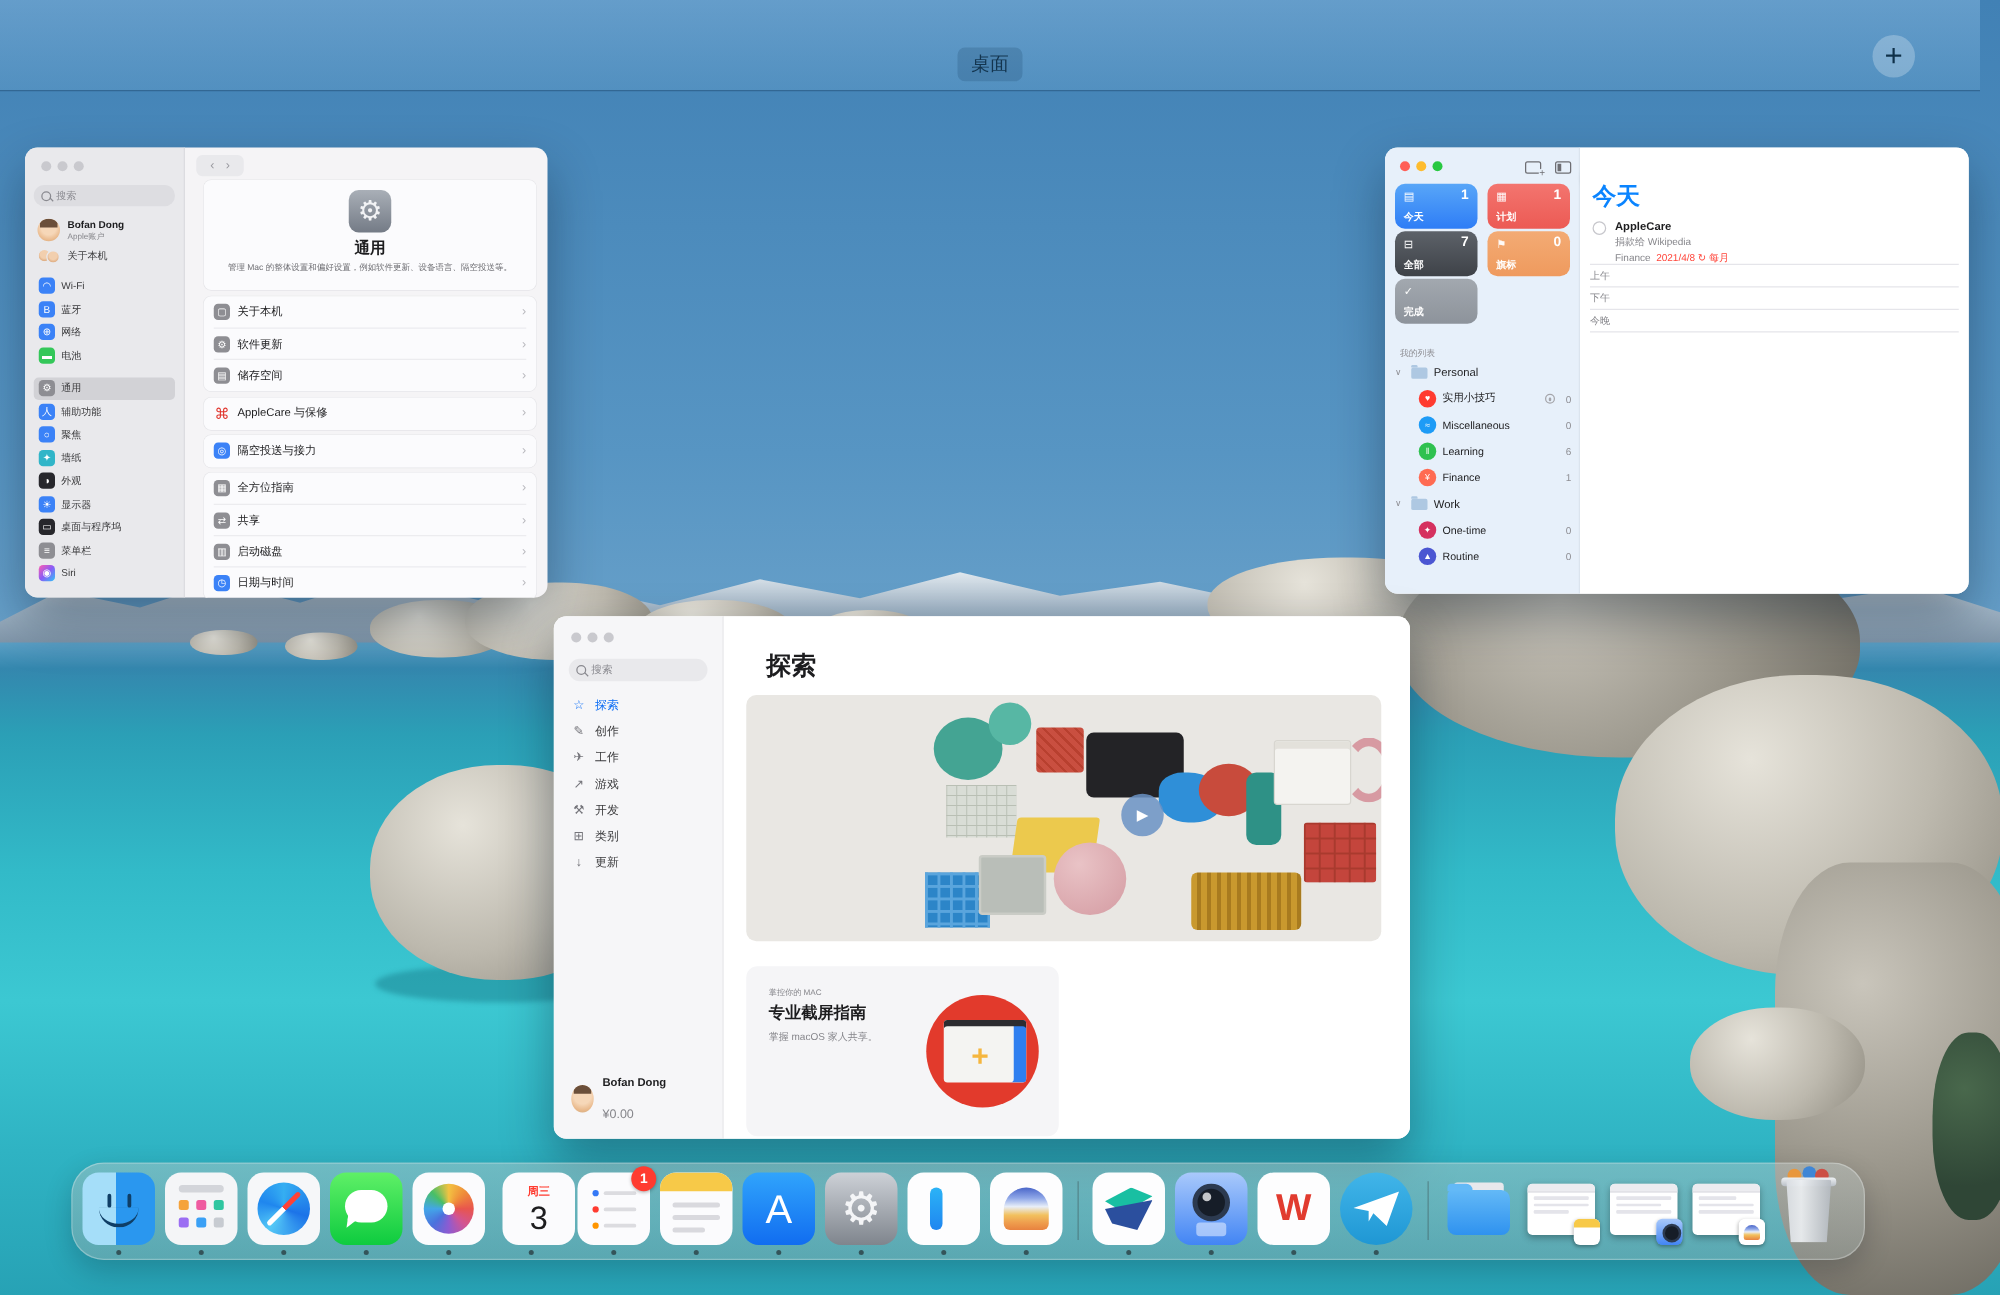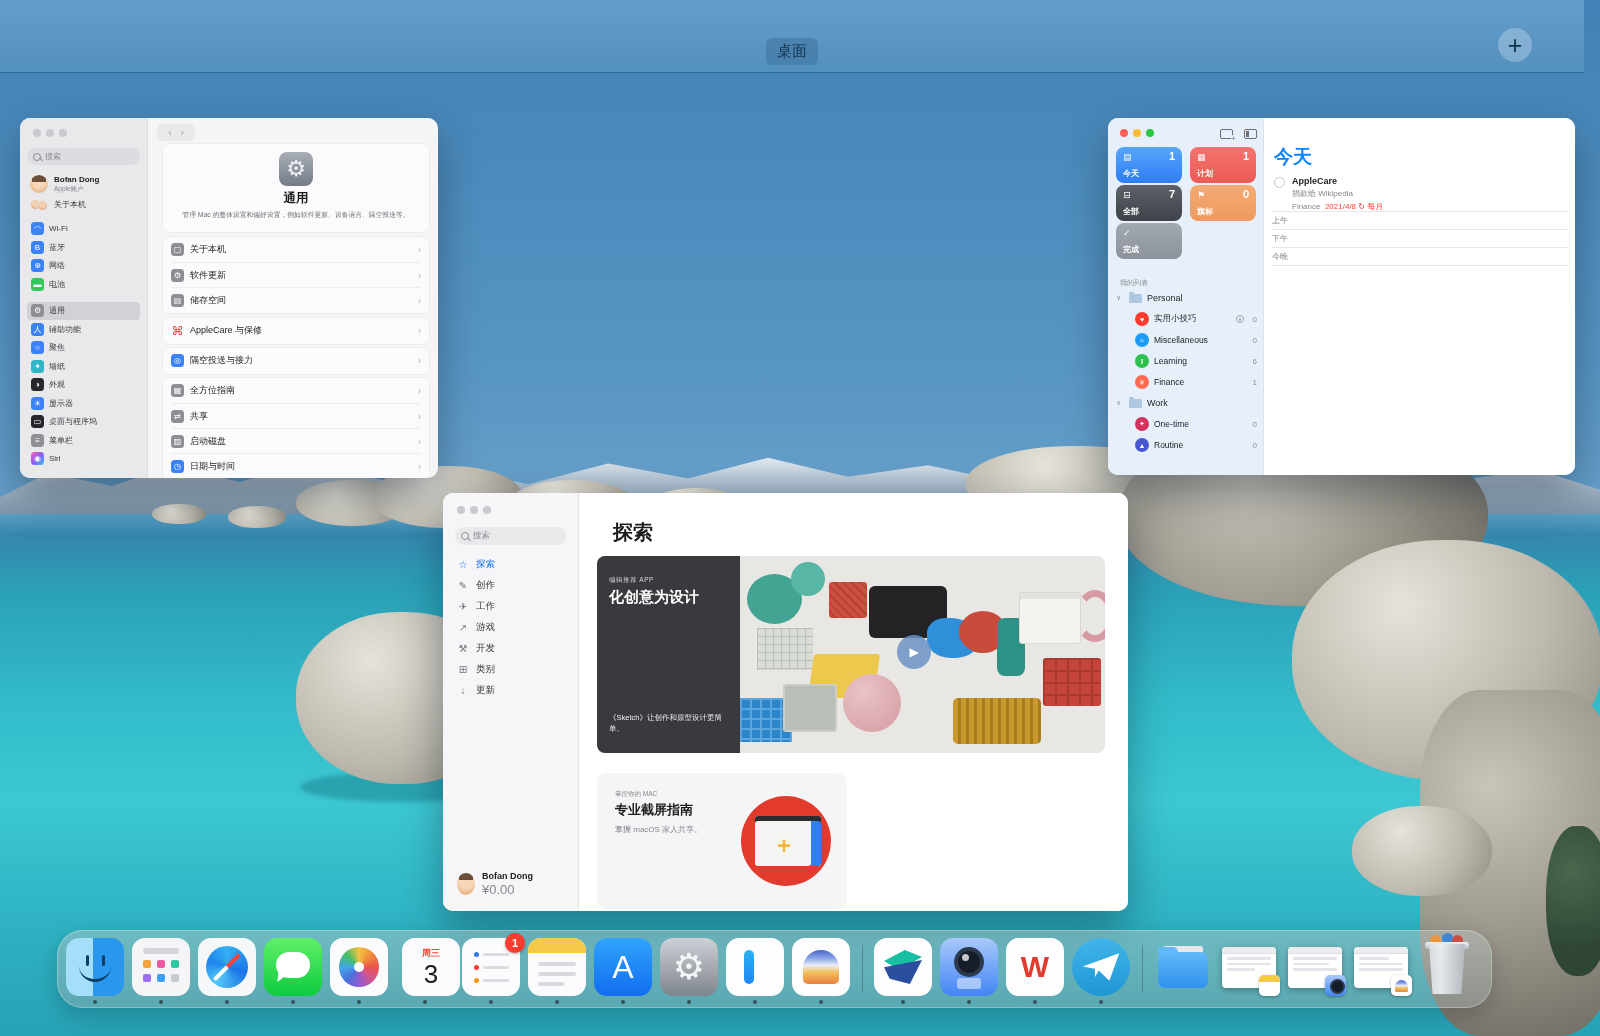--- a/index.html
+++ b/index.html
@@ -101,21 +101,21 @@
 
 #appstore{left:443px;top:493px;width:685px;height:418px;background:#fff}
 .as-side{position:absolute;left:0;top:0;bottom:0;width:136px;background:#f6f6f8;border-right:1px solid #e5e5e8;padding:0 10px}
 .as-search{position:absolute;left:12px;top:34px;right:12px;height:18px;border-radius:9px;background:#e9e9ec;color:#8a8a90;font-size:8.5px;display:flex;align-items:center;gap:4px;padding:0 6px}
 .as-item{position:absolute;left:8px;right:8px;height:17px;display:flex;align-items:center;gap:7px;font-size:9.5px;color:#3a3a3c;padding:0 6px;border-radius:4px}
 .as-item .aic{width:12px;color:#75757b;font-size:10px;text-align:center;flex:0 0 12px}
 .as-item.sel{color:#0a6cf5}
 .as-item.sel .aic{color:#0a6cf5}
 .as-acct{position:absolute;left:14px;bottom:14px;display:flex;align-items:center;gap:7px}
 .as-acct-n{font-size:9px;font-weight:700;color:#1d1d1f}
-.as-acct-b{font-size:13px;color:#86868b;margin-top:1px}
+.as-acct-b{font-size:10px;color:#86868b;margin-top:15px}
 .as-main{position:absolute;left:136px;top:0;right:0;bottom:0;background:#fff}
 .as-title{position:absolute;left:34px;top:26px;font-size:20px;font-weight:800;color:#1d1d1f}
 .as-hero{position:absolute;left:18px;top:63px;width:508px;height:197px;border-radius:8px;overflow:hidden;background:#e9e7e3}
 .as-dark{position:absolute;left:0;top:0;bottom:0;width:143px;background:#3a3a3e}
 .as-eyebrow{position:absolute;left:12px;top:20px;font-size:6.5px;color:#d6d6da;letter-spacing:.5px}
 .as-htitle{position:absolute;left:12px;top:32px;font-size:15px;font-weight:700;color:#fff}
 .as-hcap{position:absolute;left:12px;top:156px;width:122px;font-size:7.5px;color:#ececf0;line-height:1.5}
 .as-play{position:absolute;left:300px;top:79px;width:34px;height:34px;border-radius:50%;background:rgba(106,146,196,.85);color:#fff;font-size:12px;z-index:4}
 .as-card{position:absolute;top:280px;width:250px;height:136px;background:#f5f5f7;border-radius:9px;padding:17px 0 0 18px}
 .as-ce{font-size:6.5px;color:#86868b}
@@ -535,25 +535,20 @@
         <span class="sh" style="left:330px;top:62px;width:52px;height:40px;border-radius:40% 60% 50% 50%;background:#2f8fd8"></span>
         <span class="sh" style="left:362px;top:55px;width:48px;height:42px;border-radius:50%;background:#c84b3c"></span>
         <span class="sh" style="left:400px;top:62px;width:28px;height:58px;border-radius:8px;background:#2e9186"></span>
         <span class="sh" style="left:422px;top:36px;width:62px;height:52px;background:#f4f3f0;border:1px solid #d8d6d0;box-shadow:inset 0 6px 0 #e3e1db;border-radius:3px"></span>
         <span class="sh" style="left:478px;top:34px;width:40px;height:52px;border:7px solid #d79aa2;border-left-color:transparent;border-radius:50%"></span>
         <span class="sh" style="left:446px;top:102px;width:58px;height:48px;background:linear-gradient(#a93a2e 2px,transparent 2px),linear-gradient(90deg,#a93a2e 2px,transparent 2px),#c4453c;background-size:12px 12px;border-radius:3px"></span>
         <span class="sh" style="left:356px;top:142px;width:88px;height:46px;background:repeating-linear-gradient(90deg,#c9992e 0 5px,#a87b1f 5px 8px);border-radius:5px"></span>
         <div class="as-play gpc">
             <span>▶</span>
           </div>
-        <div class="as-dark">
-          <div class="as-eyebrow">编辑推荐 APP</div>
-          <div class="as-htitle">化创意为设计</div>
-          <div class="as-hcap">《Sketch》让创作和原型设计更简单。</div>
-        </div>
       </div>
       <div class="as-card" style="left:18px">
         <div class="as-ce">掌控你的 MAC</div>
         <div class="as-ct">专业截屏指南</div>
         <div class="as-cd">掌握 macOS 家人共享。</div>
         <div class="as-art" style="background:#e23a2c">
           <span class="sh" style="left:14px;top:20px;width:66px;height:50px;background:#f4f4f2;border-radius:3px;box-shadow:inset 0 5px 0 #2c2c30,inset -10px 0 0 #2f7ff0"></span>
           <span class="sh" style="left:36px;top:36px;color:#f5b63f;font-size:24px;font-weight:700">+</span>
         </div>
       </div>

